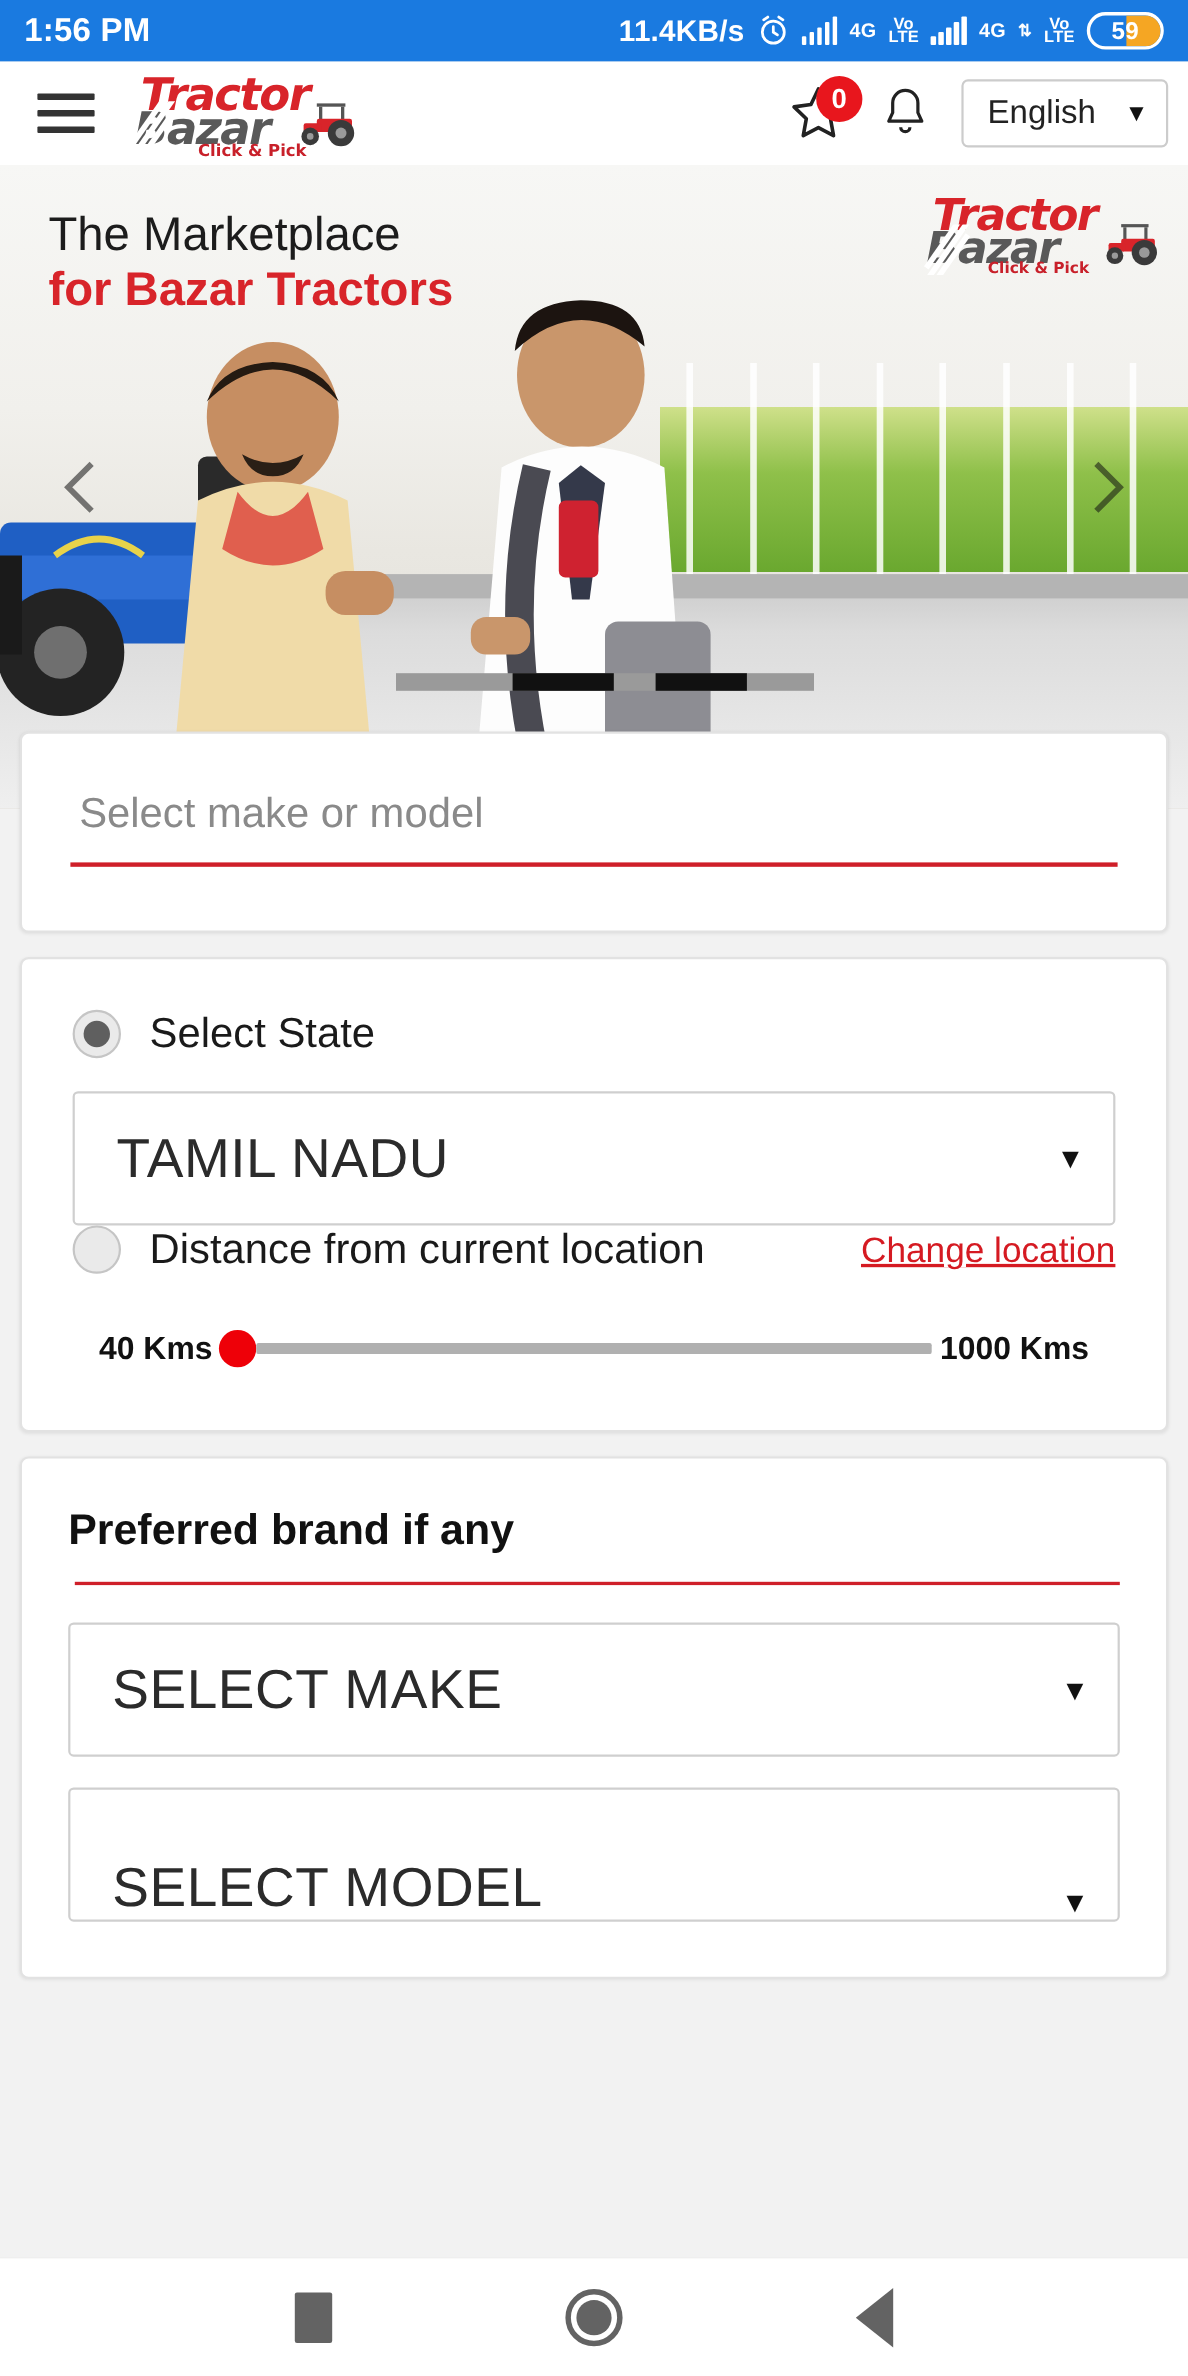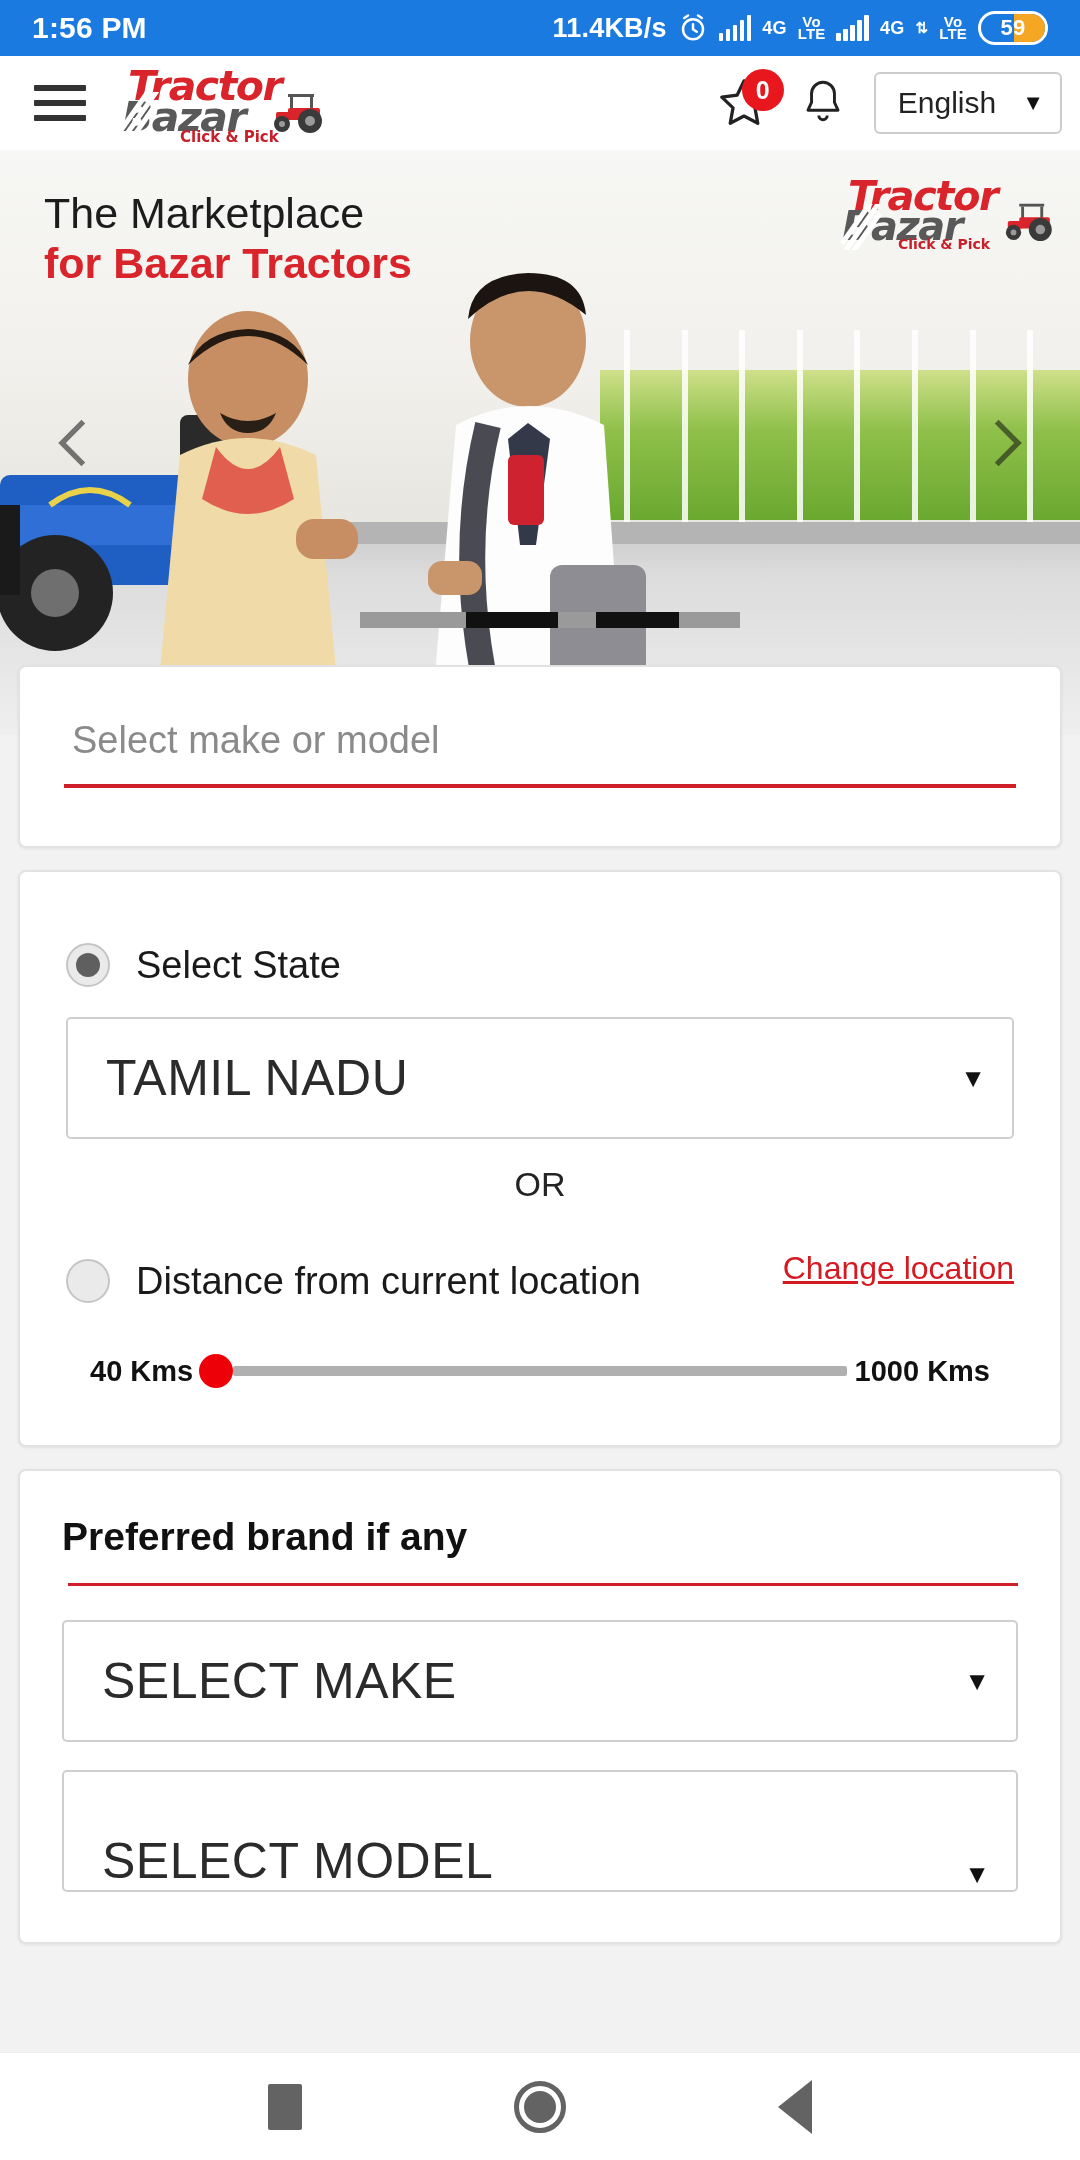--- a/index.html
+++ b/index.html
@@ -6,21 +6,21 @@
   html, body {
     width: 1080px; height: 2160px;
     font-family: "Liberation Sans", sans-serif;
     background: #fff; overflow: hidden;
   }
   #app { position: relative; width: 1080px; height: 2160px; background: #f2f2f2; }
 
   
   .statusbar {
     height: 56px; background: #1a7ae0; color: #fff;
-    display: flex; align-items: center; padding: 0 32px;
+    display: flex; align-items: center; padding: 0 22px;
     font-size: 30px; font-weight: bold; letter-spacing: .2px;
   }
   .sb-time { flex: 0 0 auto; }
   .sb-right { margin-left: auto; display: flex; align-items: center; gap: 11px; }
   .sb-net { font-size: 27px; font-weight: bold; }
   .alarm-ic { width: 30px; height: 30px; position: relative; }
   .alarm-ic svg { display: block; }
   .bars { display: flex; align-items: flex-end; gap: 2.5px; height: 26px; }
   .bars i { display: block; width: 4.5px; background: #fff; border-radius: 1px; }
   .bars i:nth-child(1){height:8px}.bars i:nth-child(2){height:12px}
@@ -150,21 +150,21 @@
   }
   .card-search { padding: 52px 44px 58px 44px; }
   .search-input {
     width: 100%; border: none; border-bottom: 4px solid #cf1f29; background: transparent;
     font-size: 38px; color: #7d7d7d; padding: 0 0 22px 8px;
     font-family: "Liberation Sans", sans-serif; outline: none;
   }
   .search-input::placeholder { color: #8a8a8a; opacity: 1; }
 
   .card-loc { padding: 46px 46px 54px 46px; }
-  .radio-row { display: flex; align-items: center; gap: 26px; margin-top: 25px; }
+  .radio-row { display: flex; align-items: center; gap: 26px; }
   .radio {
     width: 44px; height: 44px; border-radius: 50%;
     background: #eaeaea; border: 2px solid #c5c5c5;
     display: flex; align-items: center; justify-content: center; flex: 0 0 auto;
   }
   .radio.checked::after {
     content:''; width: 24px; height: 24px; border-radius: 50%; background: #5f5f5f;
   }
   .radio-label { font-size: 38px; color: #1a1a1a; }
 
@@ -429,21 +429,20 @@
       <div class="radio-row">
         <div class="radio checked"></div>
         <div class="radio-label">Select State</div>
       </div>
 
       <div class="select-box">
         <span class="select-val">TAMIL NADU</span>
         <span class="select-caret">▼</span>
       </div>
 
-      <div class="or-row">OR</div>
 
       <div class="loc-row">
         <div class="radio-row">
           <div class="radio"></div>
           <div class="radio-label">Distance from current location</div>
         </div>
         <div class="change-loc">Change location</div>
       </div>
 
       <div class="slider-row">

